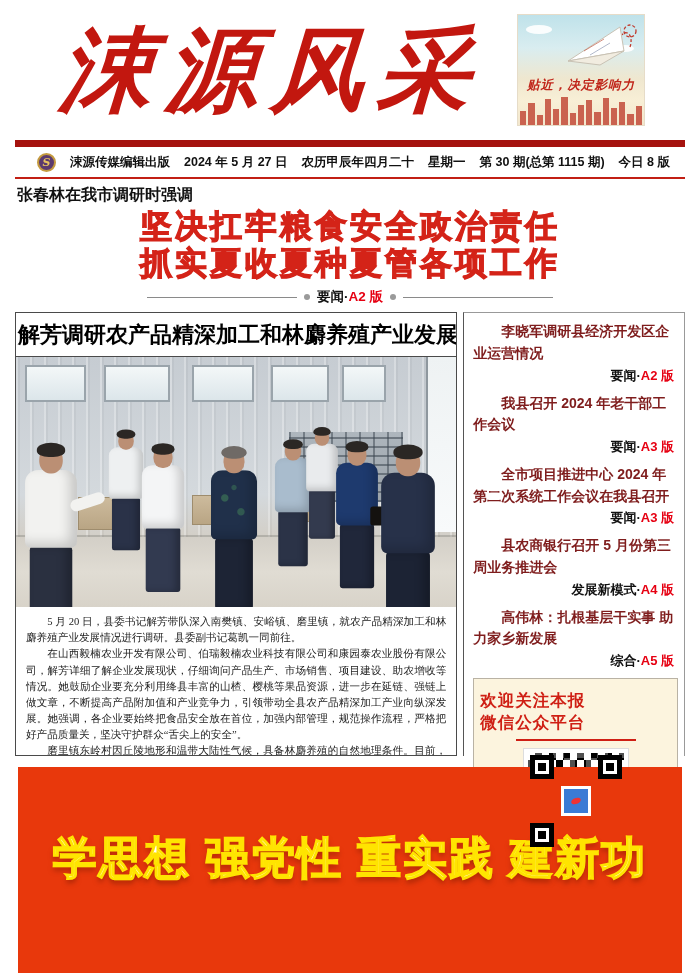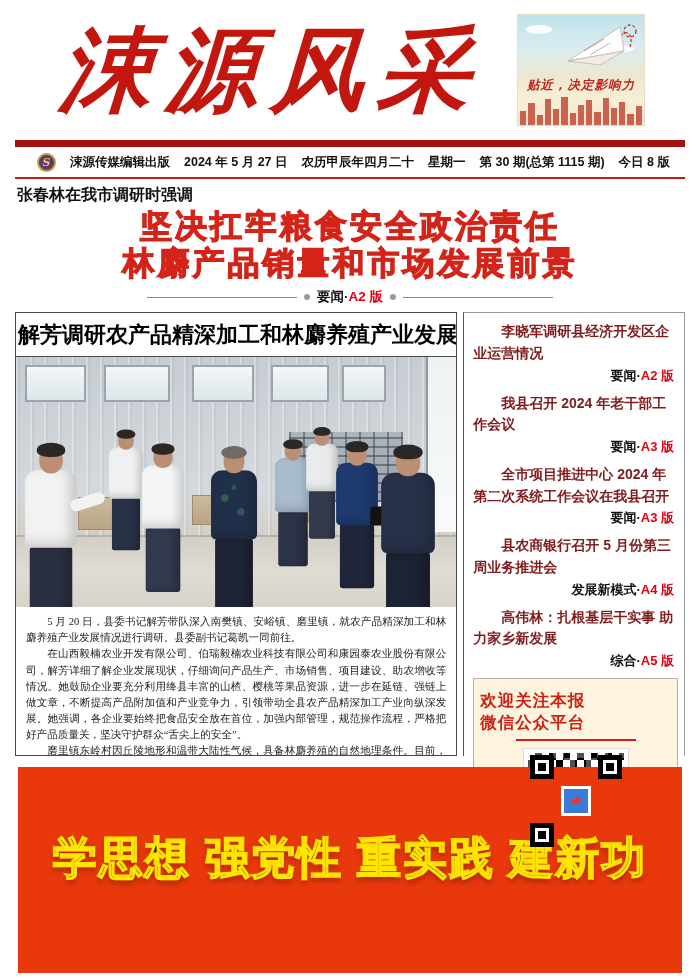--- a/index.html
+++ b/index.html
@@ -154,21 +154,21 @@
       radial-gradient(circle at 22% 70%, rgba(255,190,90,.25) 0 26px, transparent 52px),
       radial-gradient(140% 70% at 75% 118%, rgba(255,205,80,.55) 0 28%, rgba(255,150,40,.25) 48%, transparent 66%),
       radial-gradient(120% 60% at 20% 122%, rgba(255,190,70,.45) 0 30%, transparent 60%),
       repeating-radial-gradient(circle at 108% -28%, rgba(255,255,255,.10) 0 1px, transparent 1px 8px),
       linear-gradient(155deg,#f express 0,#f4600f 0%,#ea3c0c 48%,#dd2508 100%);
     background-color:#e8380c;
   }
   .banner-text {
     position:absolute; left:0; right:0; top:44%; transform:translateY(-50%);
     text-align:center; font-weight:900; font-size:44px; letter-spacing:2px;
-    color:#0f172a; -webkit-text-stroke:1.5px #ffe400; white-space:nowrap;
+    color:#ffffff; -webkit-text-stroke:1.5px #ffe400; white-space:nowrap;
     text-shadow:0 4px 5px rgba(120,25,0,.55);
   }
 </style>
 </head>
 <body>
 
 <div class="page">
 
   <div class="masthead">
     <div class="masthead-title">涑源风采</div>
@@ -213,21 +213,21 @@
     <span>农历甲辰年四月二十</span>
     <span>星期一</span>
     <span>第 30 期(总第 1115 期)</span>
     <span>今日 8 版</span>
   </div>
 
   <div class="rule-thin"></div>
 
   <div class="kicker">张春林在我市调研时强调</div>
   <div class="headline">坚决扛牢粮食安全政治责任</div>
-  <div class="headline">林麝产品销量和市场发展前景</div>
+  <div class="headline">抓实夏收夏种夏管各项工作</div>
   <div class="refline">
     <span class="rl-line"></span>
     <span class="rl-dot"></span>
     <span class="rl-text"><span>要闻·</span><span class="pg">A2 版</span></span>
     <span class="rl-dot"></span>
     <span class="rl-line"></span>
   </div>
 
   <div class="content-row">
 

